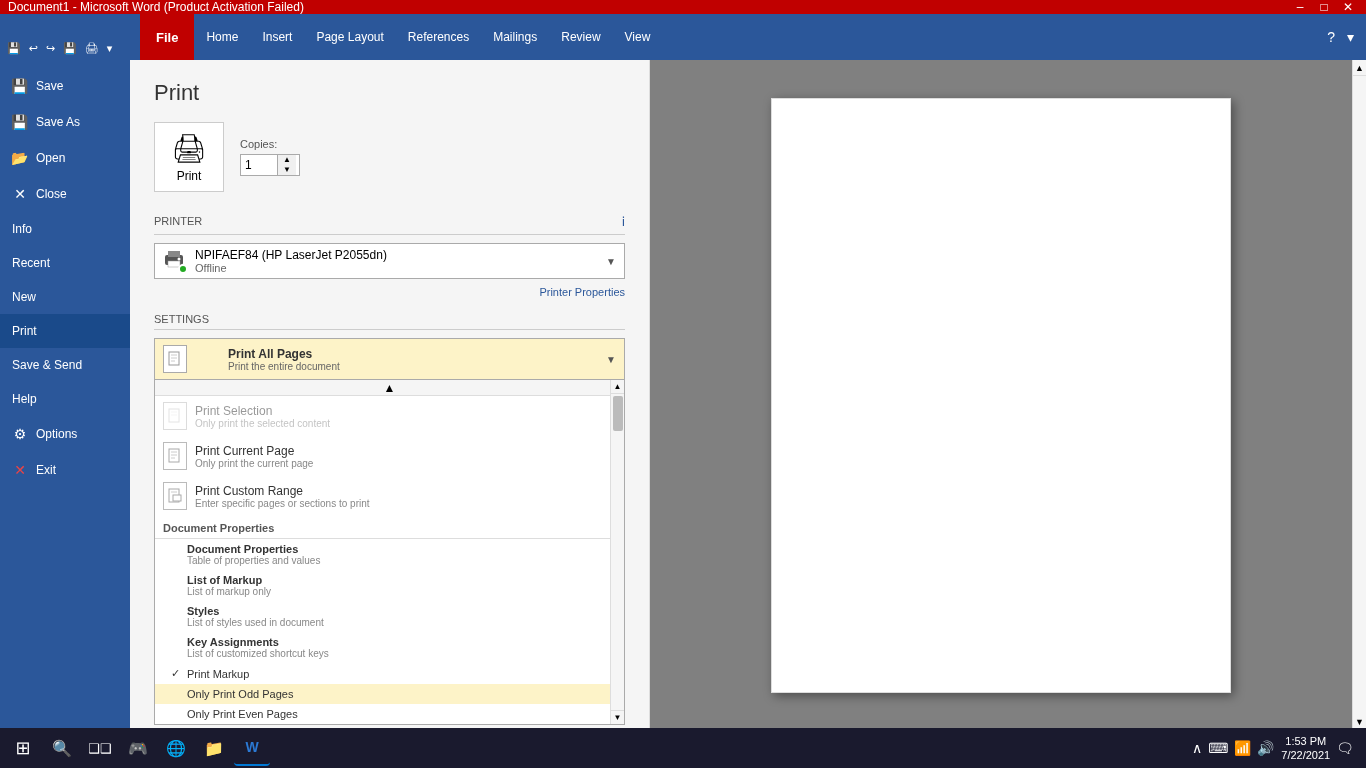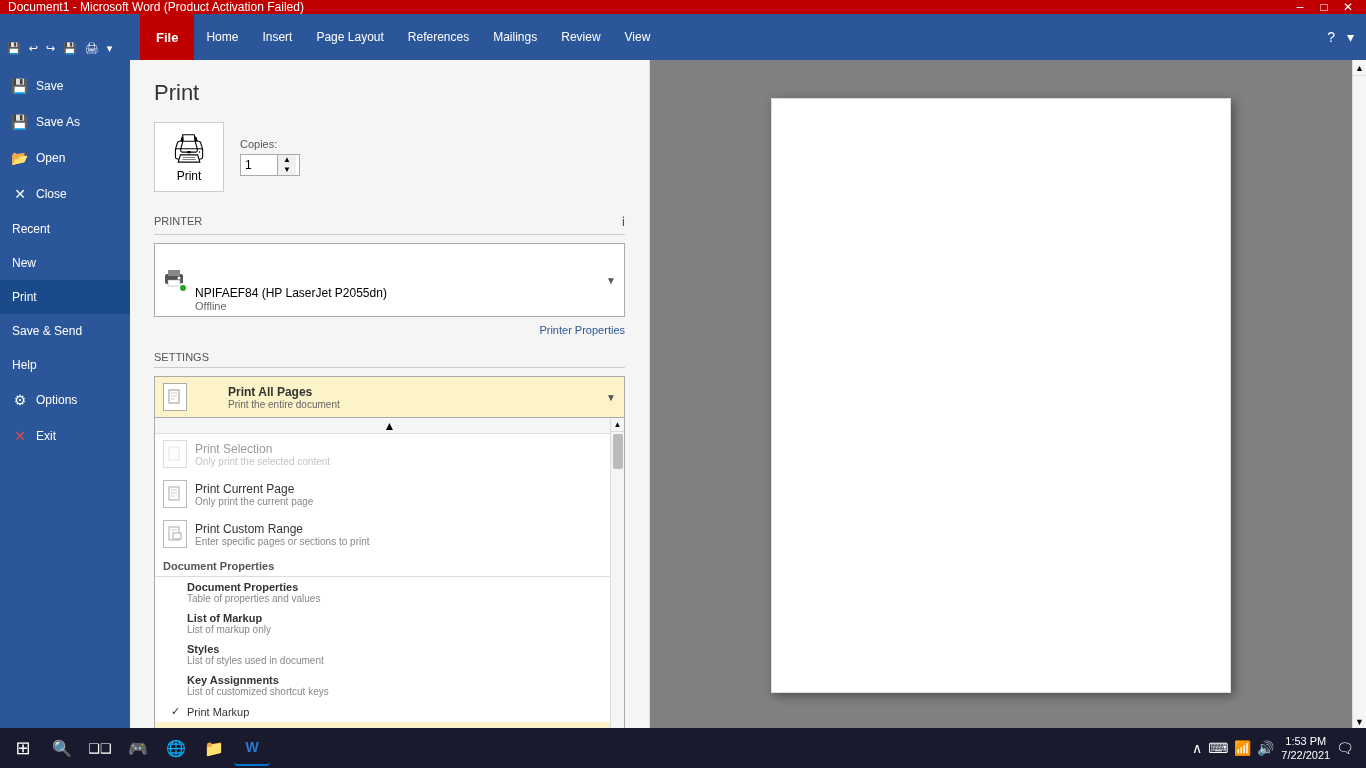--- a/index.html
+++ b/index.html
@@ -172,21 +172,21 @@
     }
     .printer-icon { width: 24px; height: 24px; margin-right: 8px; position: relative; }
     .printer-status-dot {
       width: 10px; height: 10px;
       background: #22aa22;
       border-radius: 50%;
       border: 2px solid white;
       position: absolute;
       bottom: -1px; right: -1px;
     }
-    .printer-info { flex: 1; margin-top: 38px; }
+    .printer-info { flex: 1; }
     .printer-name { font-size: 12px; font-weight: 500; }
     .printer-status { font-size: 11px; color: #666; }
     .dropdown-arrow { font-size: 10px; color: #555; }
 
     .printer-properties-link {
       text-align: right;
       margin-bottom: 14px;
     }
     .printer-properties-link a {
       color: #2b579a;
@@ -425,20 +425,23 @@
     </div>
     <div class="sidebar-item">
       <span class="sidebar-item-icon">📂</span>
       <span>Open</span>
     </div>
     <div class="sidebar-item">
       <span class="sidebar-item-icon">✕</span>
       <span>Close</span>
     </div>
     <div class="sidebar-item">
+      <span>Info</span>
+    </div>
+    <div class="sidebar-item">
       <span>Recent</span>
     </div>
     <div class="sidebar-item">
       <span>New</span>
     </div>
     <div class="sidebar-item active">
       <span>Print</span>
     </div>
     <div class="sidebar-item">
       <span>Save &amp; Send</span>

